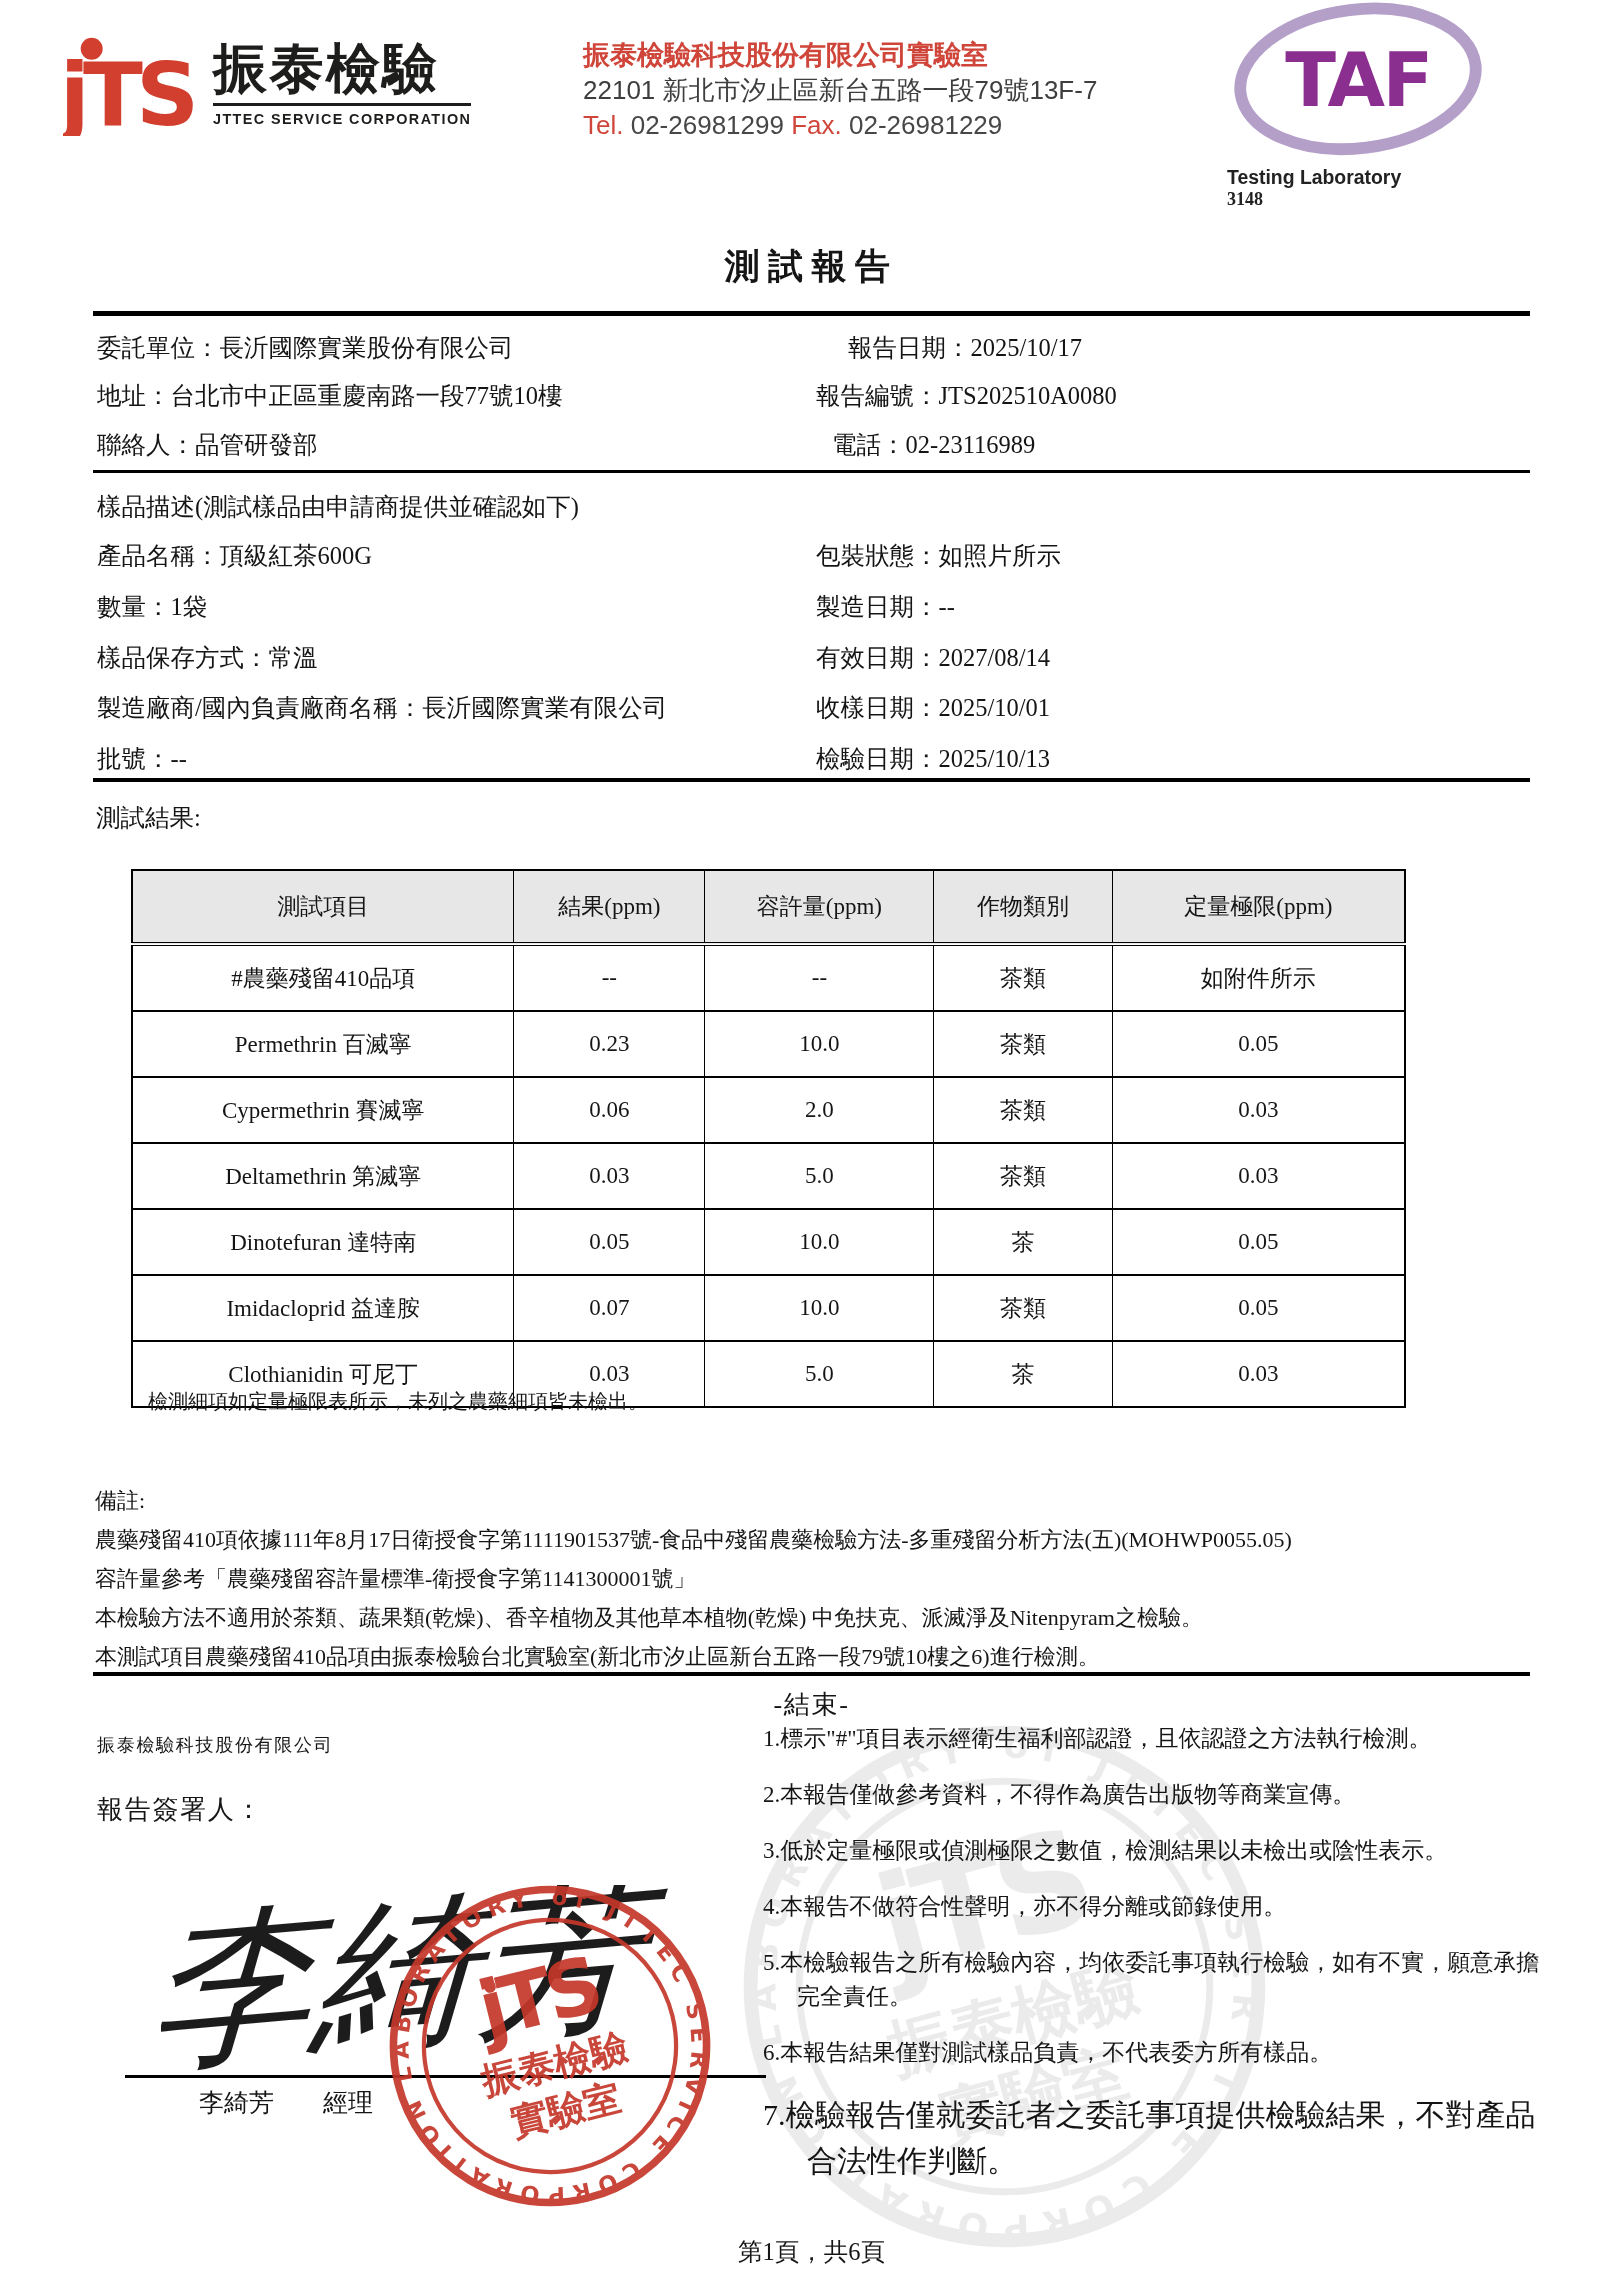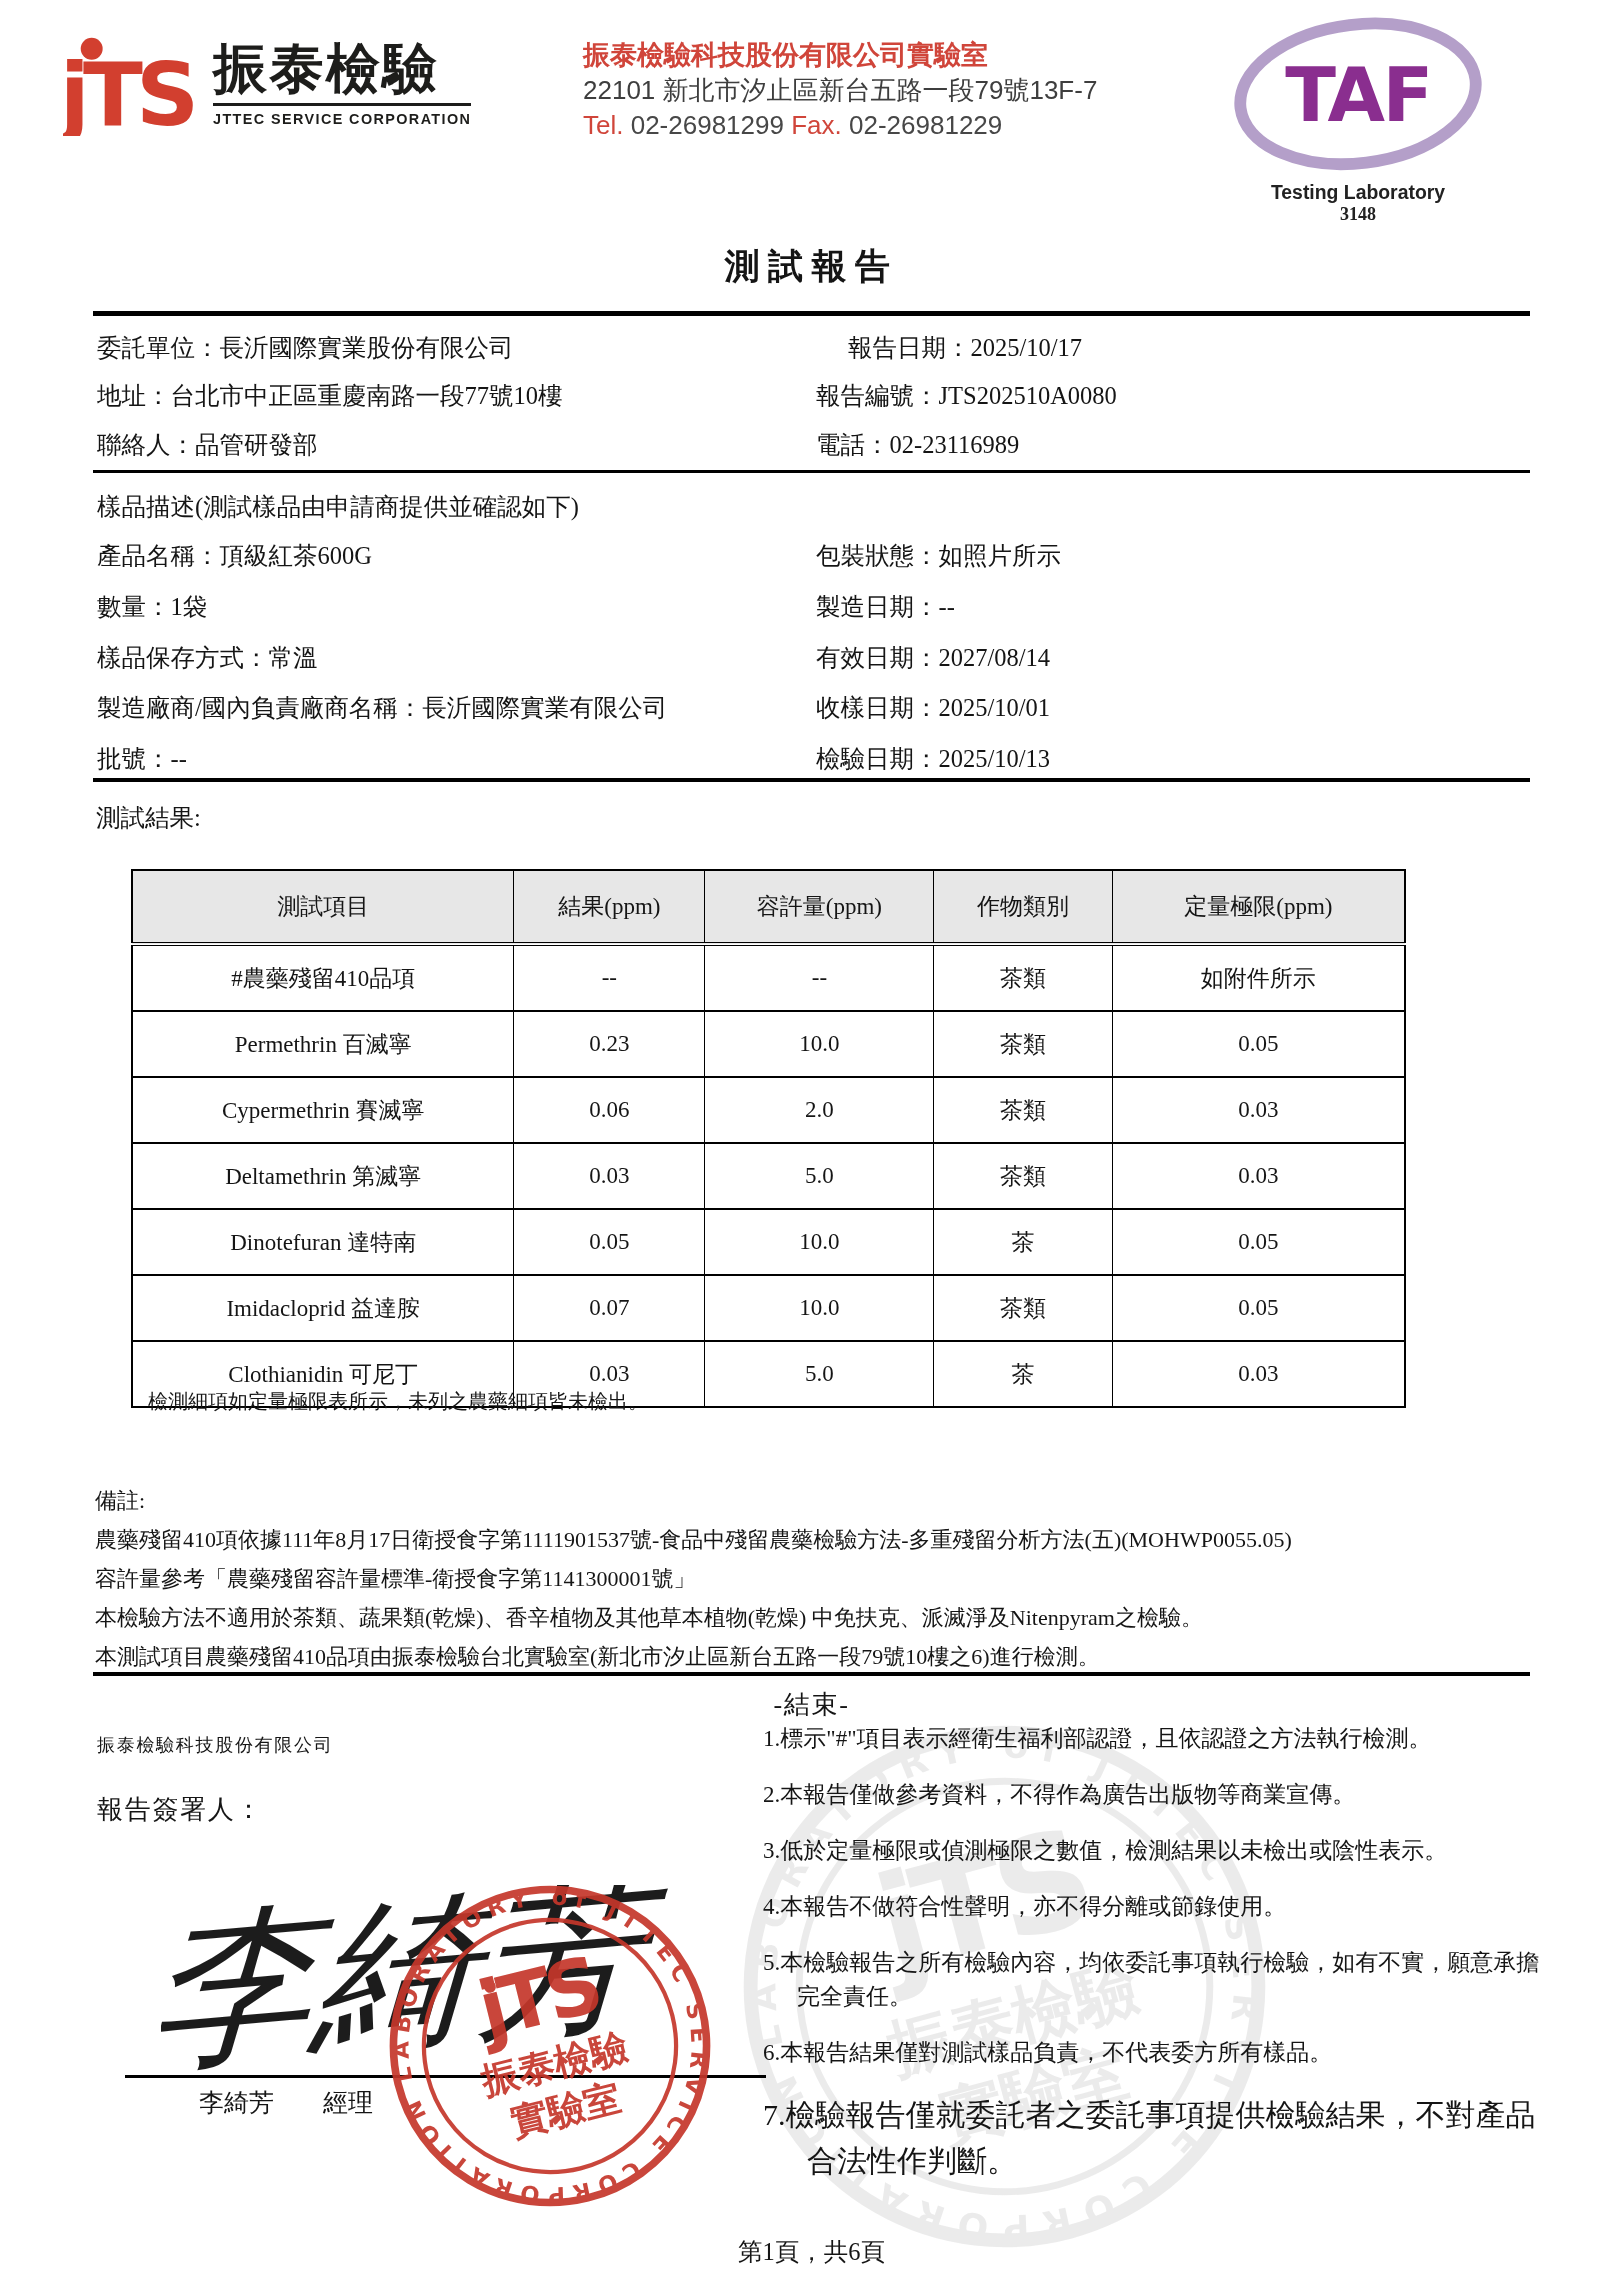--- a/index.html
+++ b/index.html
@@ -14,21 +14,21 @@
   .logo-mark{width:135px;height:106px;}
   .logo-names{margin-left:15px;padding-top:8.5px;}
   .logo-zh{font-family:"Liberation Sans","DejaVu Sans",sans-serif;font-weight:bold;font-size:54px;letter-spacing:2.5px;color:#1d1d1b;line-height:1.1;}
   .logo-underline{height:3.4px;background:#1d1d1b;margin:5px 0 5px 0;}
   .logo-en{font-family:"Liberation Sans","DejaVu Sans",sans-serif;font-weight:bold;font-size:14.4px;letter-spacing:1.4px;color:#1d1d1b;}
   .company-block{position:absolute;left:583px;top:39px;font-family:"Liberation Sans","DejaVu Sans",sans-serif;}
   .company-lab{color:#d0453a;font-weight:bold;font-size:27px;line-height:1.25;}
   .company-addr{color:#3e3e3e;font-size:26px;line-height:1.35;}
   .company-tel{color:#474747;font-size:26px;line-height:1.35;}
   .red-label{color:#d0453a;}
-  .taf-block{position:absolute;left:1227px;top:16px;width:262px;text-align:center;}
+  .taf-block{position:absolute;left:1227px;top:1px;width:262px;}
   .taf-caption{font-weight:bold;font-size:19.4px;margin-top:1.7px;color:#222;}
   .taf-num{font-weight:bold;font-size:18px;color:#222;}
   
   .doc-title{position:absolute;top:243px;left:0;width:100%;text-align:center;font-size:35px;font-weight:600;letter-spacing:8.5px;}
   .rule{position:absolute;left:93px;width:1437px;background:#000;}
   .rule1{top:311px;height:5px;}
   .rule2{top:470px;height:3.4px;}
   .rule3{top:778px;height:4.2px;}
   .rule4{top:1672px;height:4.2px;}
   
@@ -112,21 +112,21 @@
   </div>
   <div class="info-line col-l" style="top:428px;">
     <span>聯絡人：</span><span>品管研發部</span>
   </div>
   <div class="info-line col-r" style="top:331px;margin-left:32px;">
     <span>報告日期：</span><span>2025/10/17</span>
   </div>
   <div class="info-line col-r" style="top:379px;">
     <span>報告編號：</span><span>JTS202510A0080</span>
   </div>
-  <div class="info-line col-r" style="top:428px;">
+  <div class="info-line col-r" style="top:428px;margin-left:16px;">
     <span>電話：</span><span>02-23116989</span>
   </div>
 
   <div class="rule rule2"></div>
 
   <div class="info-line col-l" style="top:490px;">樣品描述(測試樣品由申請商提供並確認如下)</div>
   <div class="info-line col-l" style="top:539px;">
     <span>產品名稱：</span><span>頂級紅茶600G</span>
   </div>
   <div class="info-line col-l" style="top:590px;">

